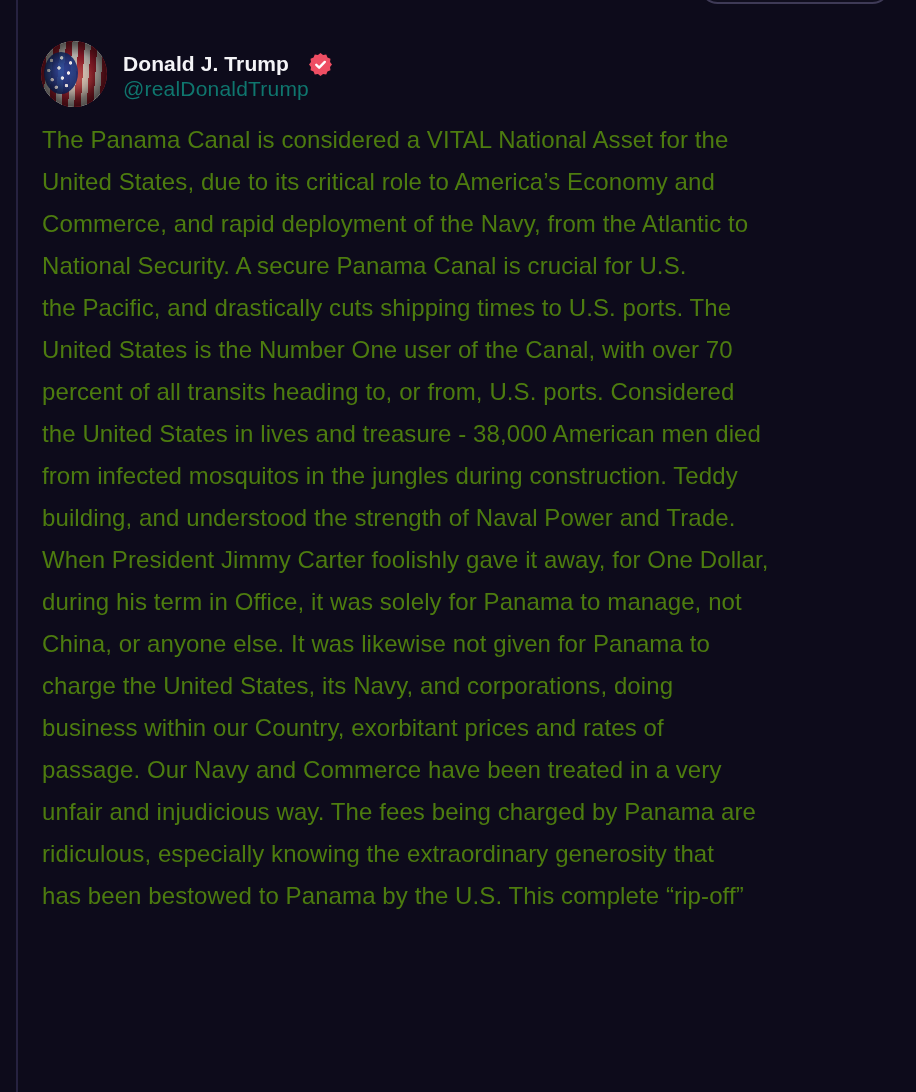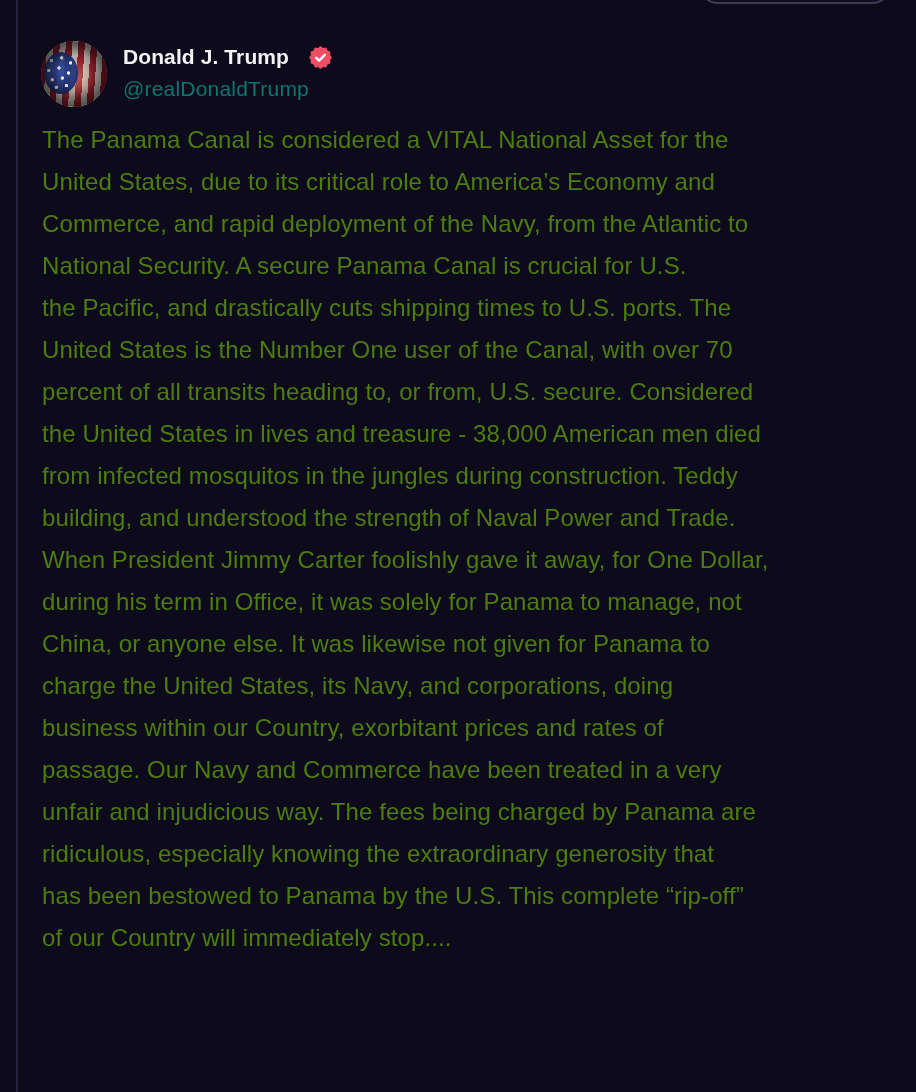--- a/index.html
+++ b/index.html
@@ -87,21 +87,21 @@
   .avatar-vignette {
     position: absolute;
     inset: 0;
     border-radius: 50%;
     box-shadow: inset 0 0 16px 9px rgba(0,0,0,0.72);
   }
   
   .author-row {
     position: absolute;
     left: 123px;
-    top: 43px;
+    top: 50px;
     display: flex;
     align-items: center;
     gap: 20px;
     height: 28px;
   }
   .display-name {
     font-size: 21px;
     font-weight: 700;
     color: #f4f4f7;
     letter-spacing: 0.1px;
@@ -164,29 +164,28 @@
 
   <div class="author-handle">@realDonaldTrump</div>
 
   <div class="post-body">
       <div class="post-line">The Panama Canal is considered a VITAL National Asset for the</div>
       <div class="post-line">United States, due to its critical role to America’s Economy and</div>
       <div class="post-line">Commerce, and rapid deployment of the Navy, from the Atlantic to</div>
       <div class="post-line">National Security. A secure Panama Canal is crucial for U.S.</div>
       <div class="post-line">the Pacific, and drastically cuts shipping times to U.S. ports. The</div>
       <div class="post-line">United States is the Number One user of the Canal, with over 70</div>
-      <div class="post-line">percent of all transits heading to, or from, U.S. secure. Considered</div>
+      <div class="post-line">percent of all transits heading to, or from, U.S. ports. Considered</div>
       <div class="post-line">the United States in lives and treasure - 38,000 American men died</div>
       <div class="post-line">from infected mosquitos in the jungles during construction. Teddy</div>
       <div class="post-line">building, and understood the strength of Naval Power and Trade.</div>
       <div class="post-line">When President Jimmy Carter foolishly gave it away, for One Dollar,</div>
       <div class="post-line">during his term in Office, it was solely for Panama to manage, not</div>
       <div class="post-line">China, or anyone else. It was likewise not given for Panama to</div>
       <div class="post-line">charge the United States, its Navy, and corporations, doing</div>
       <div class="post-line">business within our Country, exorbitant prices and rates of</div>
       <div class="post-line">passage. Our Navy and Commerce have been treated in a very</div>
       <div class="post-line">unfair and injudicious way. The fees being charged by Panama are</div>
       <div class="post-line">ridiculous, especially knowing the extraordinary generosity that</div>
       <div class="post-line">has been bestowed to Panama by the U.S. This complete “rip-off”</div>
-      <div class="post-line">of our Country will immediately stop....</div>
     </div>
 
 </div>
 
 </body></html>

